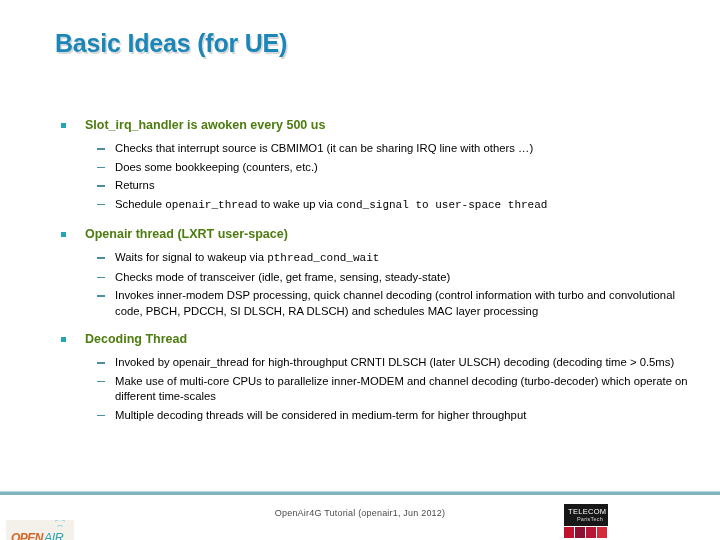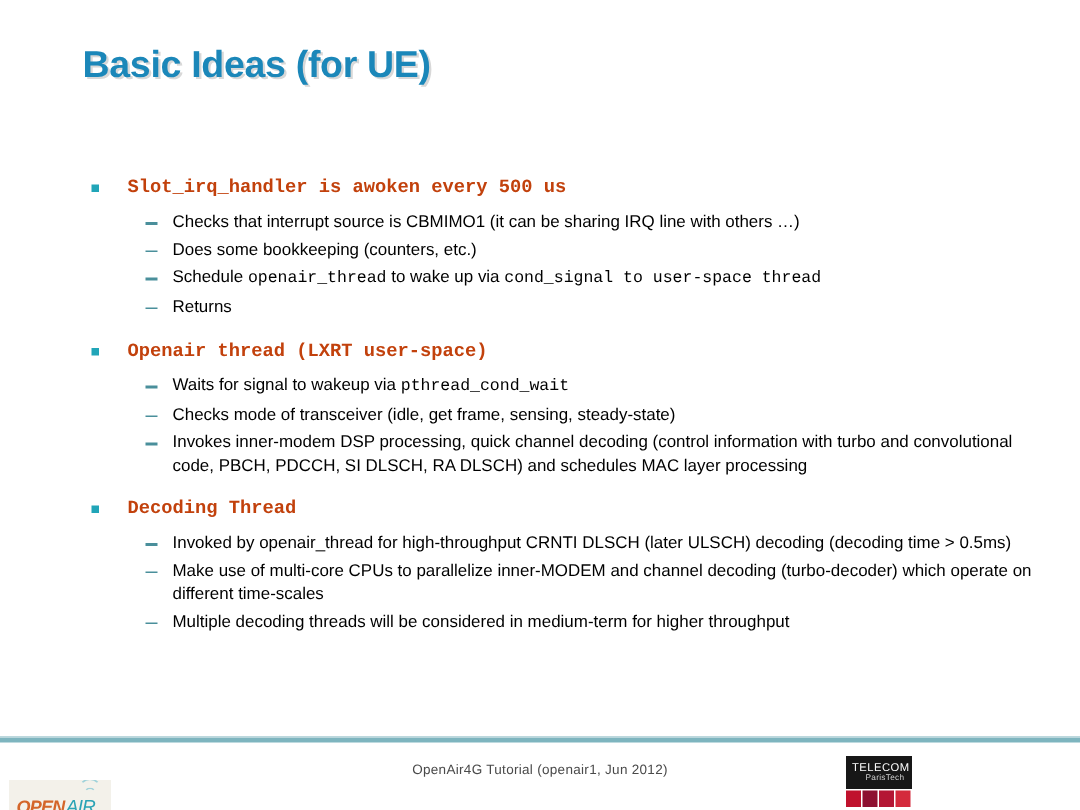--- a/index.html
+++ b/index.html
@@ -47,24 +47,23 @@
   .section {
     margin-bottom: 14px;
   }
   .section.s2 { margin-bottom: 13px; }
 
   .lvl1 {
     position: relative;
     padding-left: 30px;
     font-size: 12.5px;
     font-weight: bold;
-    color: #c2410c;
+    color: #4d7c0f;
     line-height: 15px;
     margin-bottom: 8px;
-    font-family: Liberation Mono, monospace;
   }
   .lvl1 .sq-bullet {
     position: absolute;
     left: 6px;
     top: 5px;
     width: 5px;
     height: 5px;
     background: #21a5b8;
   }
 
@@ -289,26 +288,26 @@
         <span>Checks that interrupt source is CBMIMO1 (it can be sharing IRQ line with others …)</span>
       </div>
 
       <div class="lvl2">
         <span class="dash-bullet"></span>
         <span>Does some bookkeeping (counters, etc.)</span>
       </div>
 
       <div class="lvl2">
         <span class="dash-bullet"></span>
+        <span>Returns</span>
+      </div>
+
+      <div class="lvl2">
+        <span class="dash-bullet"></span>
         <span>Schedule </span><span class="mono">openair_thread</span><span> to wake up via </span><span class="mono">cond_signal to user-space thread</span>
-      </div>
-
-      <div class="lvl2">
-        <span class="dash-bullet"></span>
-        <span>Returns</span>
       </div>
     </div>
 
     <div class="section s2">
       <div class="lvl1">
         <span class="sq-bullet"></span>
         <span>Openair thread (LXRT user-space)</span>
       </div>
 
       <div class="lvl2">

